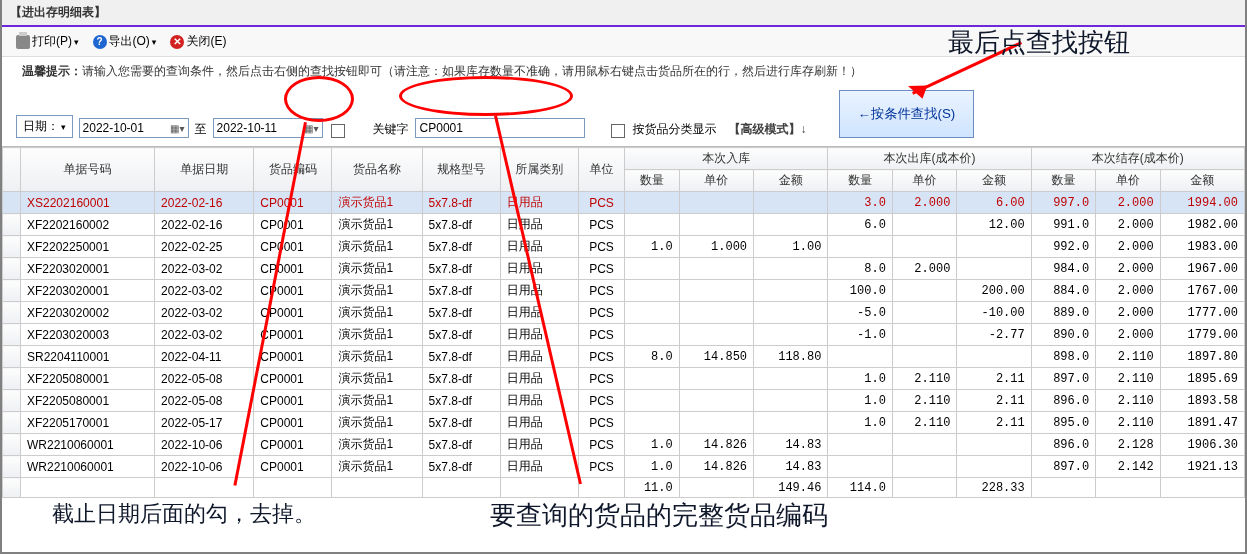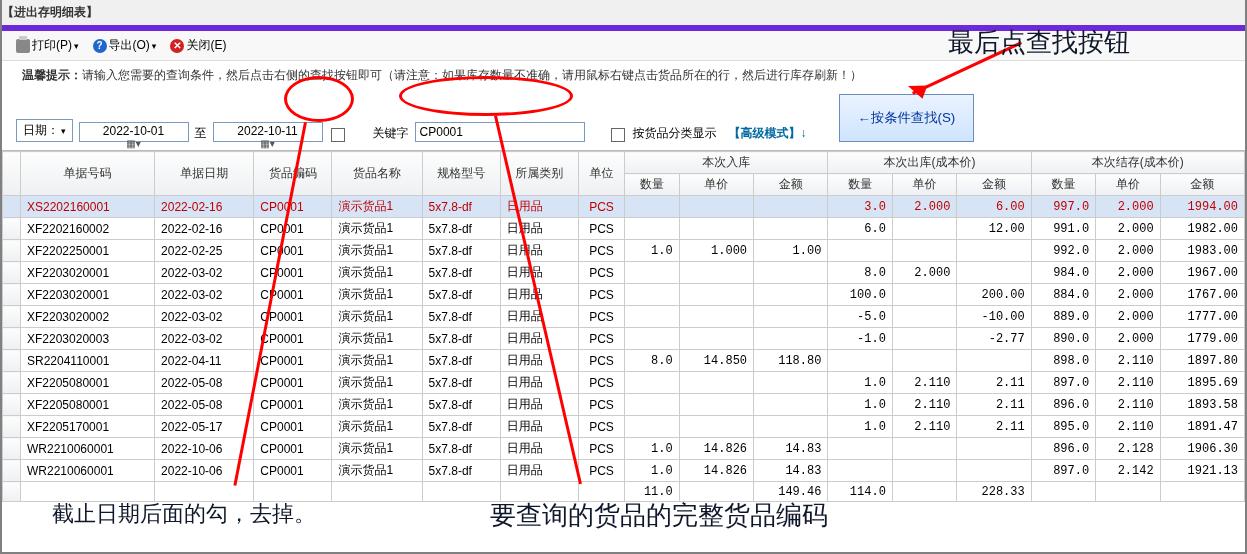--- a/index.html
+++ b/index.html
@@ -10,24 +10,24 @@
     background: #fff;
     width: 1247px;
     height: 554px;
     overflow: hidden;
     position: relative;
     border: 2px solid #808080;
     border-top: none;
   }
   .window-title {
     background: #f0f0f0;
-    padding: 4px 0;
+    padding: 4px 8px;
     font-weight: bold;
     color: #333;
-    border-bottom: 6px solid #6d28d9;
+    border-bottom: 2px solid #6d28d9;
   }
   .toolbar {
     display: flex;
     align-items: center;
     gap: 6px;
     padding: 4px 10px;
     background: #f8f8f8;
     border-bottom: 1px solid #ddd;
   }
   .toolbar .btn {
@@ -70,27 +70,26 @@
     align-items: center;
     gap: 2px;
   }
   .lbl-box select, .date-field, .kw-field {
     border: 1px solid #7a9ac0;
     background: #fff;
     padding: 1px 3px;
     font-family: inherit;
     font-size: 12px;
     height: 20px;
-    flex-direction: column;
   }
   .date-field { width: 110px; display:inline-flex; align-items:center; justify-content:space-between; }
   .date-field .cal { font-size:10px; color:#555; }
   .kw-field { width: 170px; padding: 2px 4px; }
   .chk { width:14px; height:14px; border:1px solid #666; display:inline-block; background:#fff; margin:0 2px; }
-  .adv-link { color:#0369a1; font-weight:bold; cursor:pointer; margin: 0 6px; }
+  .adv-link { color:#404040; font-weight:bold; cursor:pointer; margin: 0 6px; }
   .search-btn {
     background: linear-gradient(#eaf3ff,#cfe4ff);
     border: 1px solid #6a8cc0;
     padding: 14px 18px;
     color: #003399;
     cursor: pointer;
     margin-left: 20px;
   }
 
   table.grid {

